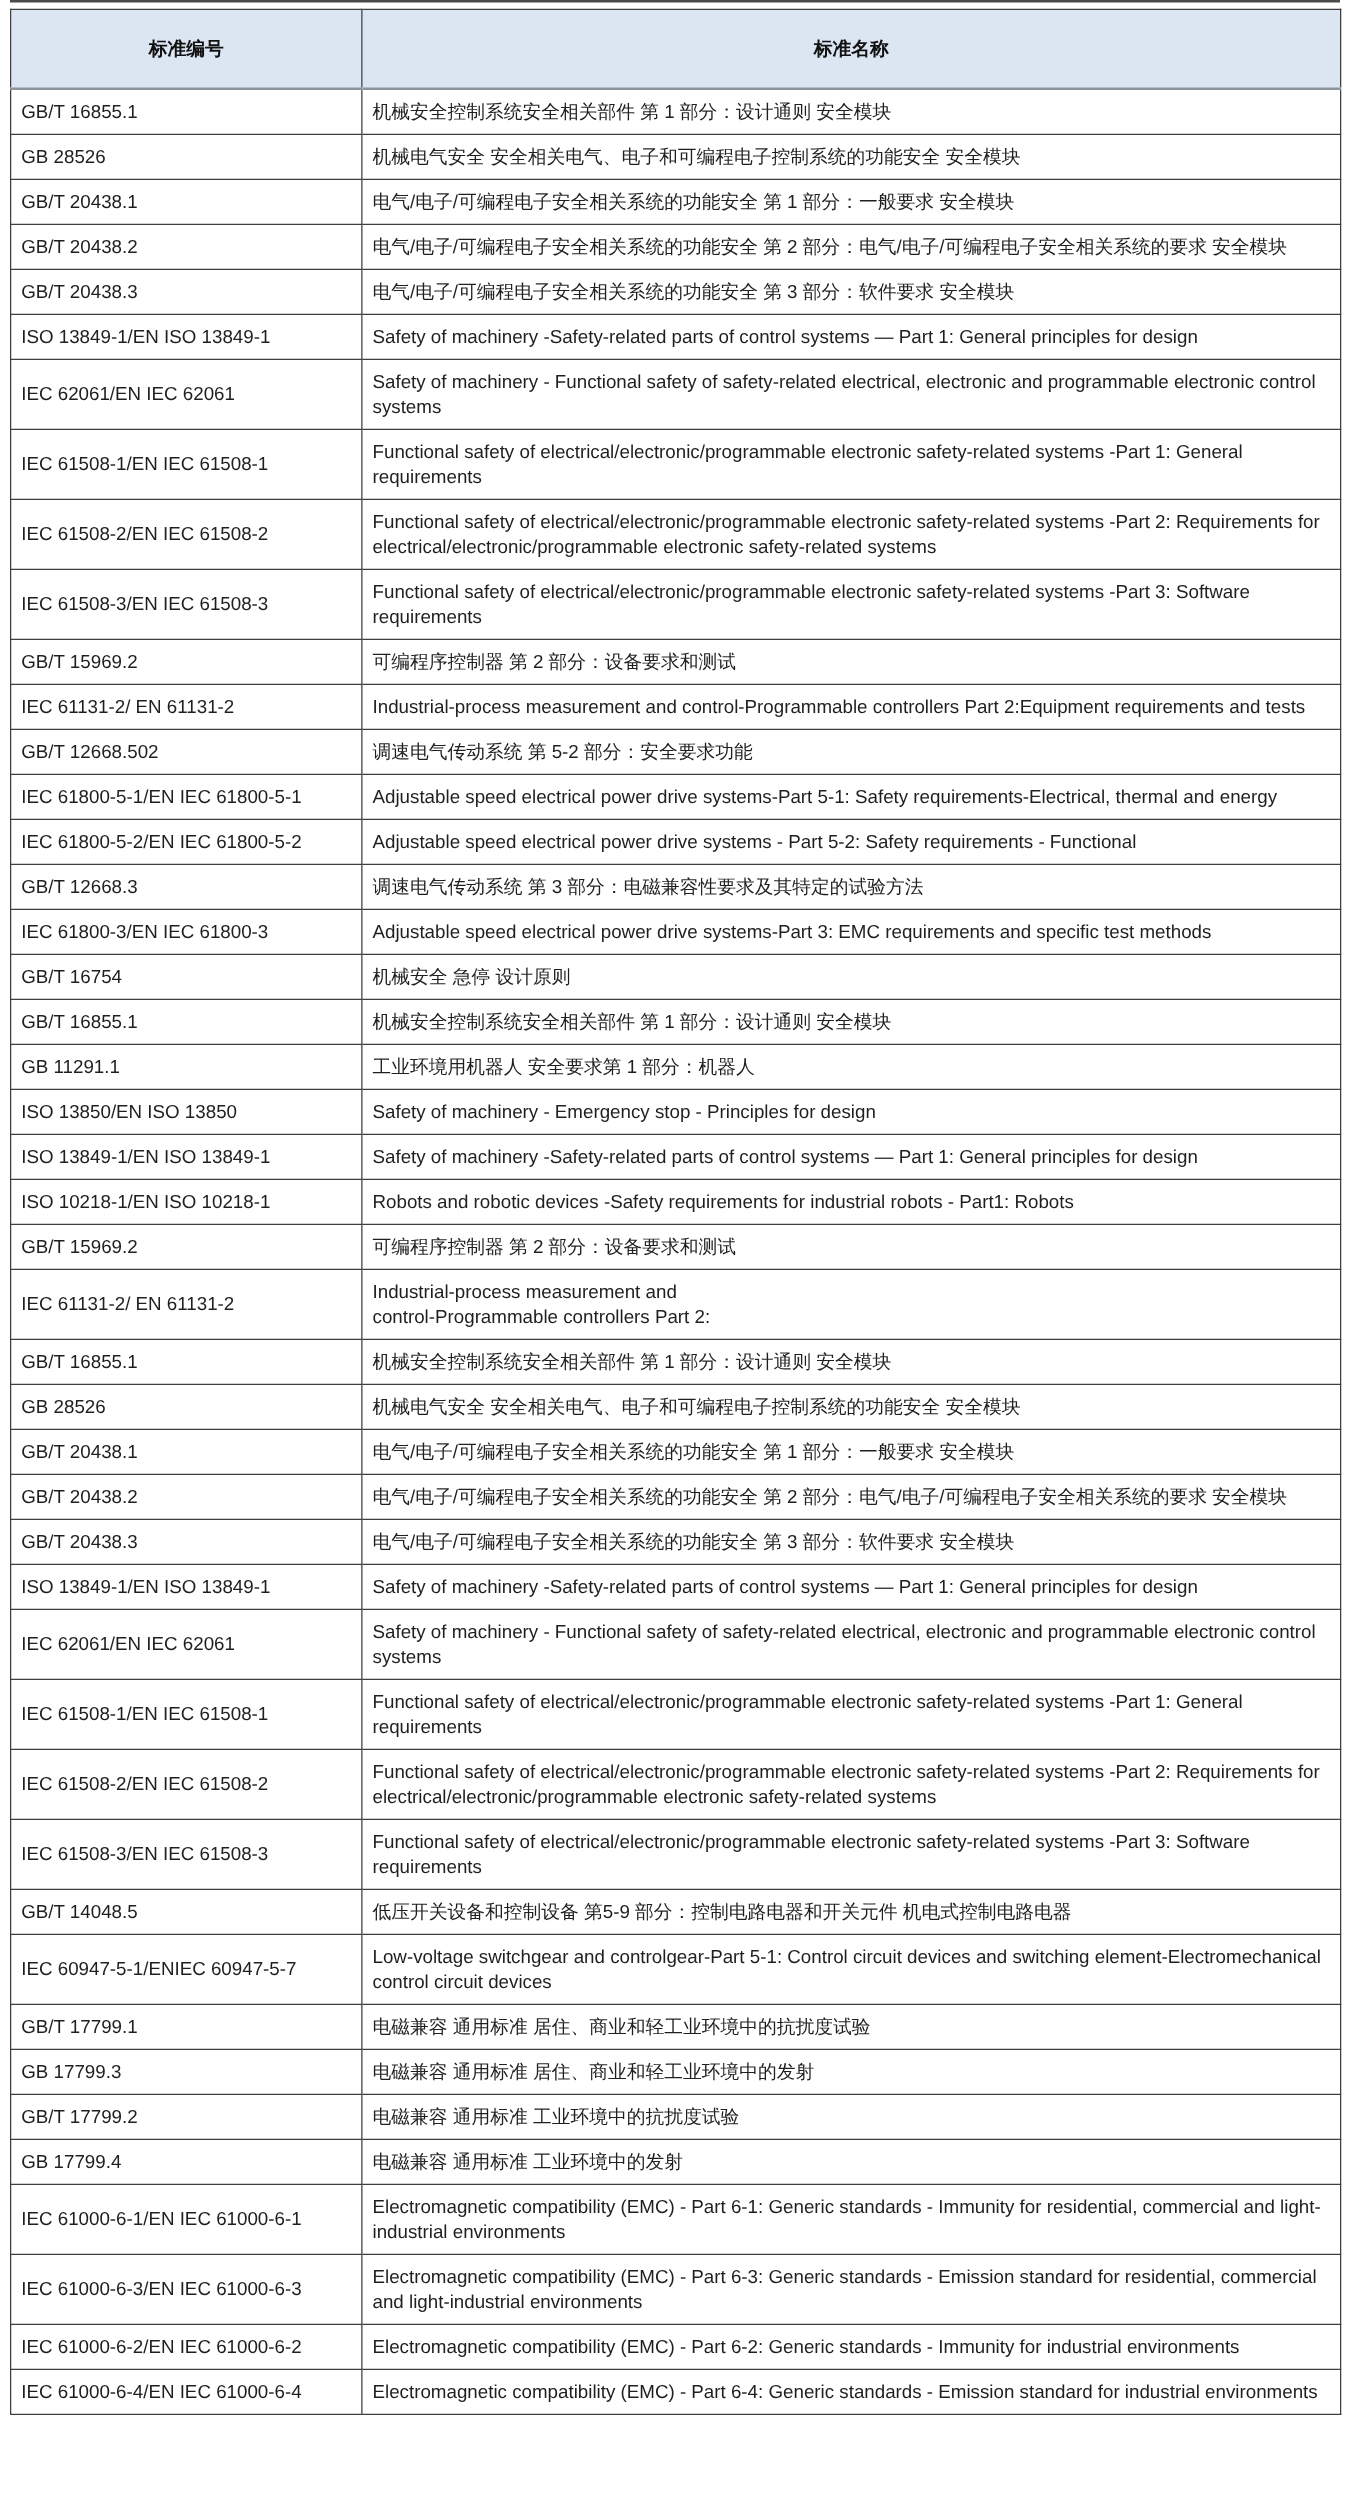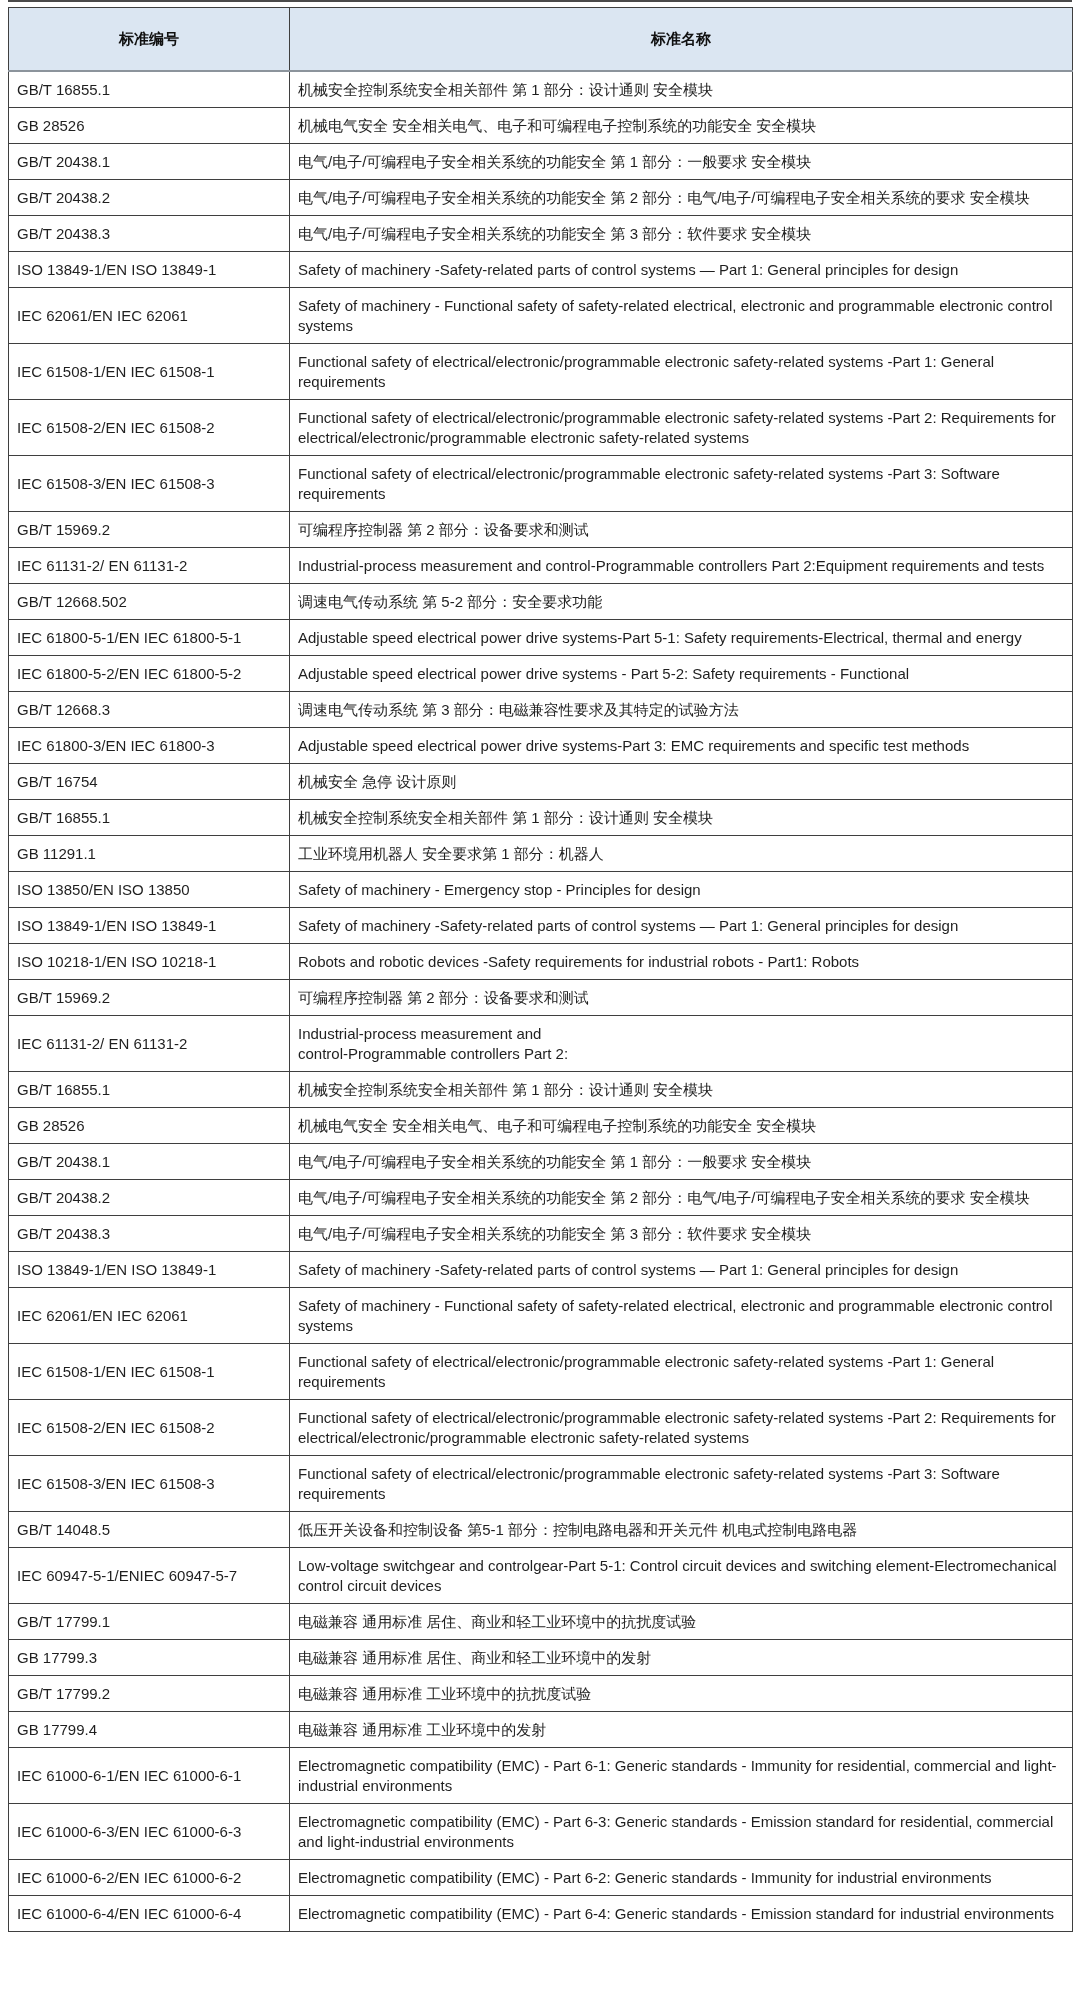--- a/index.html
+++ b/index.html
@@ -189,21 +189,21 @@
         <tr>
           <td class="code-cell">IEC 61508-2/EN IEC 61508-2</td>
           <td class="name-cell">Functional safety of electrical/electronic/programmable electronic safety-related systems -Part 2: Requirements for electrical/electronic/programmable electronic safety-related systems</td>
         </tr>
         <tr>
           <td class="code-cell">IEC 61508-3/EN IEC 61508-3</td>
           <td class="name-cell">Functional safety of electrical/electronic/programmable electronic safety-related systems -Part 3: Software requirements</td>
         </tr>
         <tr>
           <td class="code-cell">GB/T 14048.5</td>
-          <td class="name-cell">低压开关设备和控制设备 第5-1 部分：控制电路电器和开关元件 机电式控制电路电器</td>
+          <td class="name-cell">低压开关设备和控制设备 第5-9 部分：控制电路电器和开关元件 机电式控制电路电器</td>
         </tr>
         <tr>
           <td class="code-cell">IEC 60947-5-1/ENIEC 60947-5-7</td>
           <td class="name-cell">Low-voltage switchgear and controlgear-Part 5-1: Control circuit devices and switching element-Electromechanical control circuit devices</td>
         </tr>
         <tr>
           <td class="code-cell">GB/T 17799.1</td>
           <td class="name-cell">电磁兼容 通用标准 居住、商业和轻工业环境中的抗扰度试验</td>
         </tr>
         <tr>

